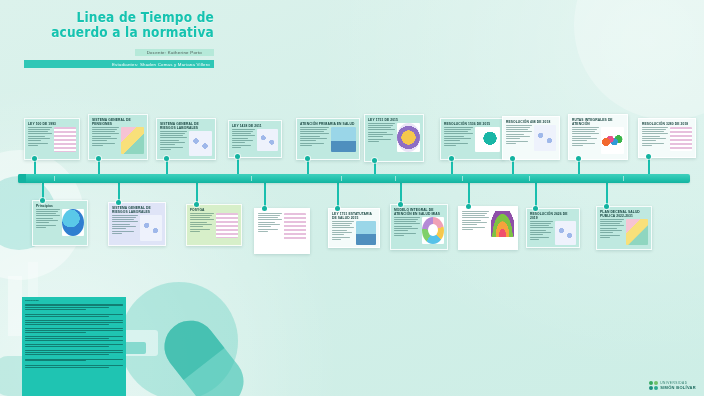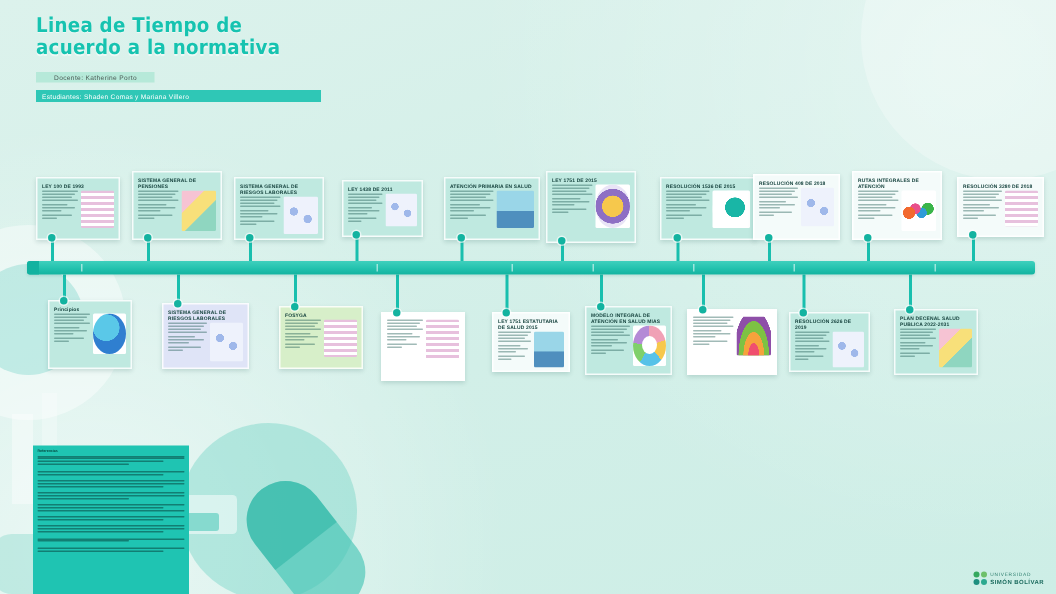--- a/index.html
+++ b/index.html
@@ -36,21 +36,21 @@
   .capsule-half{left:178px;top:316px;width:52px;height:48px;border-radius:26px 26px 0 0;
         background:rgba(44,180,164,.55);transform:rotate(-38deg);transform-origin:50% 100%;}
   
   .stripe-a{left:8px;top:276px;width:14px;height:60px;background:rgba(255,255,255,.40);}
   .stripe-b{left:28px;top:262px;width:10px;height:74px;background:rgba(255,255,255,.28);}
   .stripe-c{left:-6px;top:356px;width:48px;height:40px;border-radius:14px;background:rgba(120,212,199,.35);}
   .blob-tr{right:-60px;top:-70px;width:190px;height:190px;border-radius:50%;
         background:rgba(255,255,255,.28);}
 
   
-  .title-wrap{position:absolute;left:24px;top:10px;width:190px;text-align:left;z-index:6;}
+  .title-wrap{position:absolute;left:24px;top:10px;width:190px;text-align:right;z-index:6;}
   .title{
     font-family:"DejaVu Sans Condensed","DejaVu Sans",sans-serif;
     font-weight:bold;font-size:13.5px;line-height:15px;
     color:#16c3b0;letter-spacing:.2px;
     text-shadow:0 1px 0 rgba(255,255,255,.5);
   }
   .sub1{margin-top:3px;display:inline-block;padding:1px 12px;
         background:rgba(175,232,214,.85);color:#4b5a55;
         font-size:4.4px;letter-spacing:.25px;}
   .sub2{margin-top:2px;display:block;padding:1.5px 4px;

